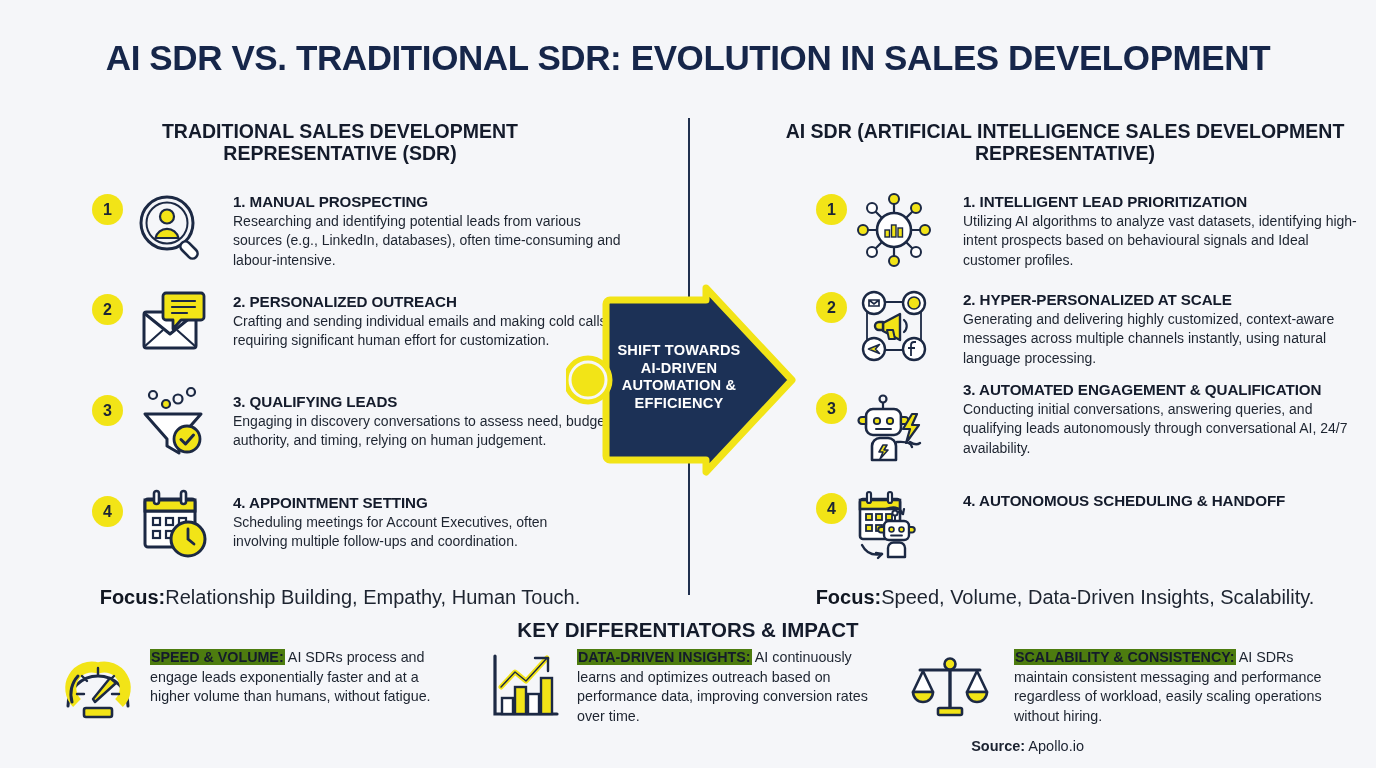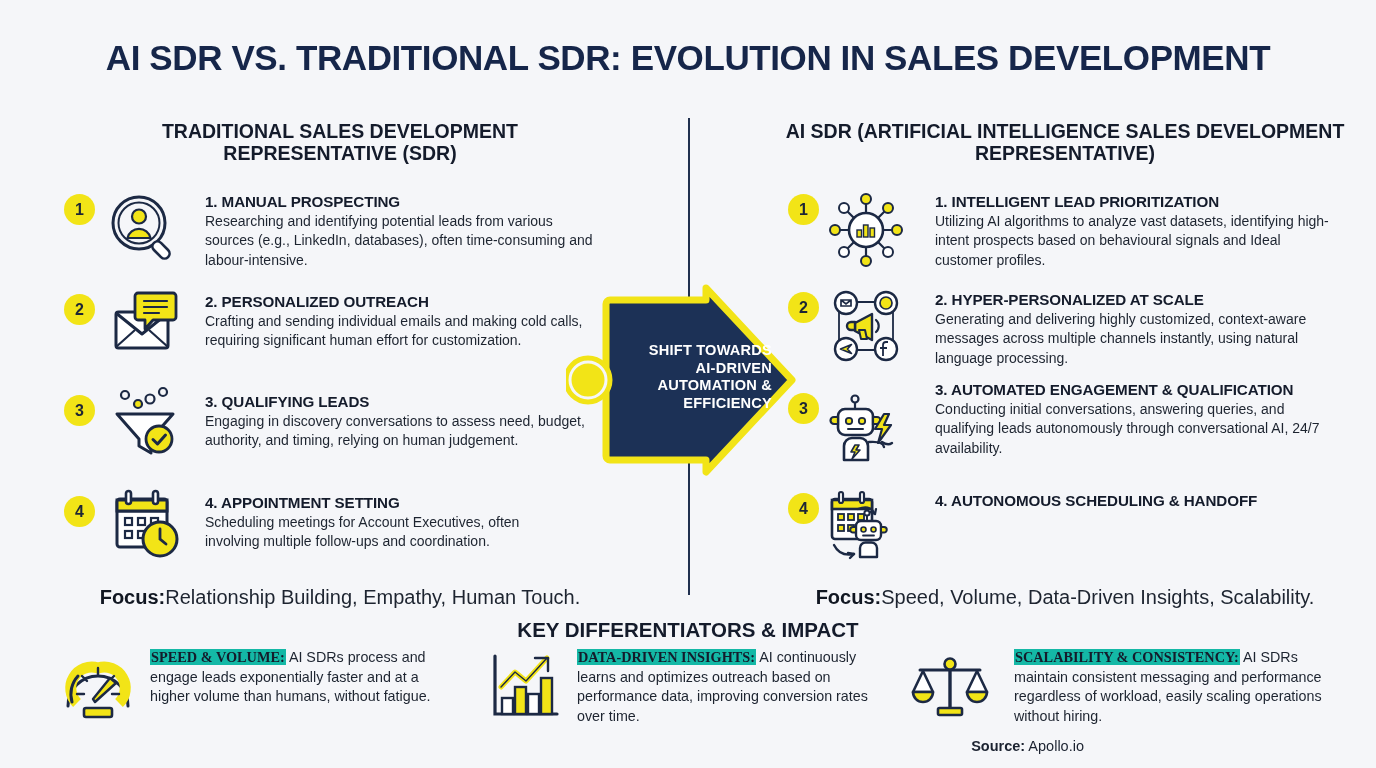--- a/index.html
+++ b/index.html
@@ -6,20 +6,21 @@
   html, body {
     width: 1376px; height: 768px;
     background: #f5f6f9;
     font-family: "Liberation Sans", sans-serif;
     overflow: hidden;
   }
   #page {
     position: relative;
     width: 1112px; height: 768px;
     background: #f5f6f9;
+    padding-left: 28px;
   }
 
   
   #main-title {
     position: absolute;
     top: 38px; left: 0; width: 1376px;
     text-align: center;
     font-size: 35px;
     font-weight: bold;
     letter-spacing: -0.4px;
@@ -97,21 +98,21 @@
   #center-arrow {
     position: absolute;
     left: 566px; top: 282px;
     width: 235px; height: 196px;
   }
   #center-arrow svg { width: 100%; height: 100%; display: block; }
   #arrow-text {
     position: absolute;
     left: 586px; top: 342px;
     width: 186px;
-    text-align: right;
+    text-align: center;
     color: #ffffff;
     font-size: 14.6px;
     font-weight: bold;
     line-height: 17.5px;
     letter-spacing: 0.2px;
     text-transform: uppercase;
     pointer-events: none;
   }
 
   
@@ -130,25 +131,24 @@
     width: 80px; height: 74px;
   }
   .bcard .bicon svg { width: 100%; height: 100%; display: block; }
   .bcard .btext {
     position: absolute; left: 92px; top: 0;
     font-size: 14.3px;
     color: #1d2430;
     line-height: 19.6px;
   }
   .hl {
-    background: #14b8a6;
+    background: #4d7c0f;
     font-weight: bold;
     color: #141b2b;
     padding: 0 1px;
-    font-family: Liberation Serif, serif;
   }
   #bcard-1 { left: 58px;  width: 400px; }
   #bcard-2 { left: 485px; width: 400px; }
   #bcard-3 { left: 910px; width: 410px; }
   #bcard-1 .btext { width: 310px; }
   #bcard-2 .btext { width: 310px; }
   #bcard-3 .btext { width: 325px; margin-left: 12px; }
 
   
   #source {

